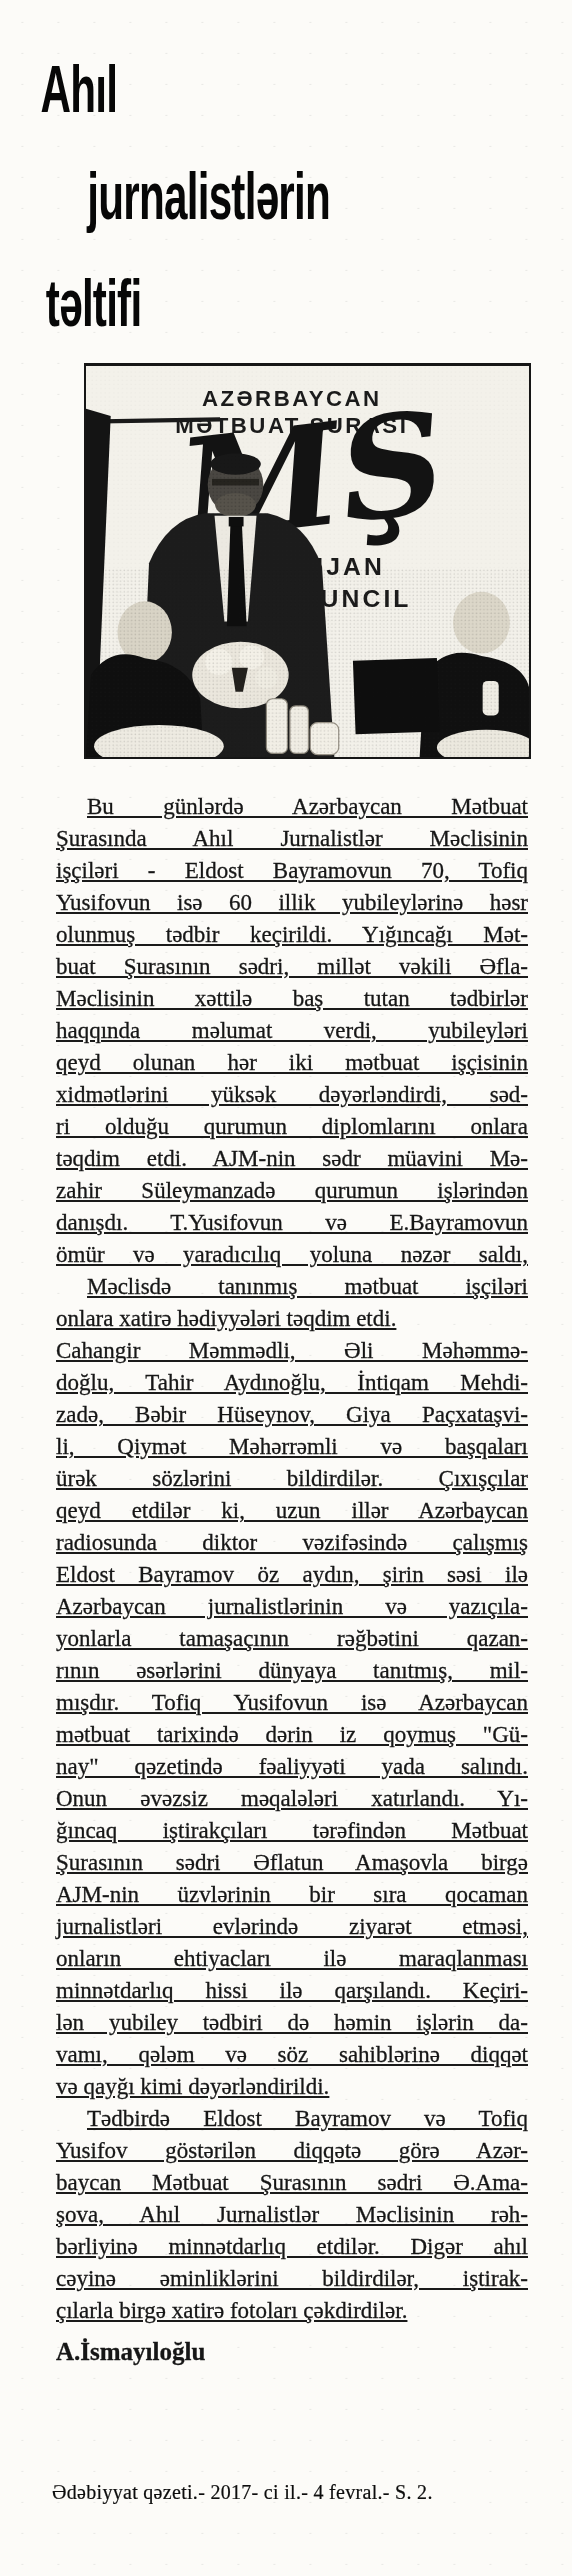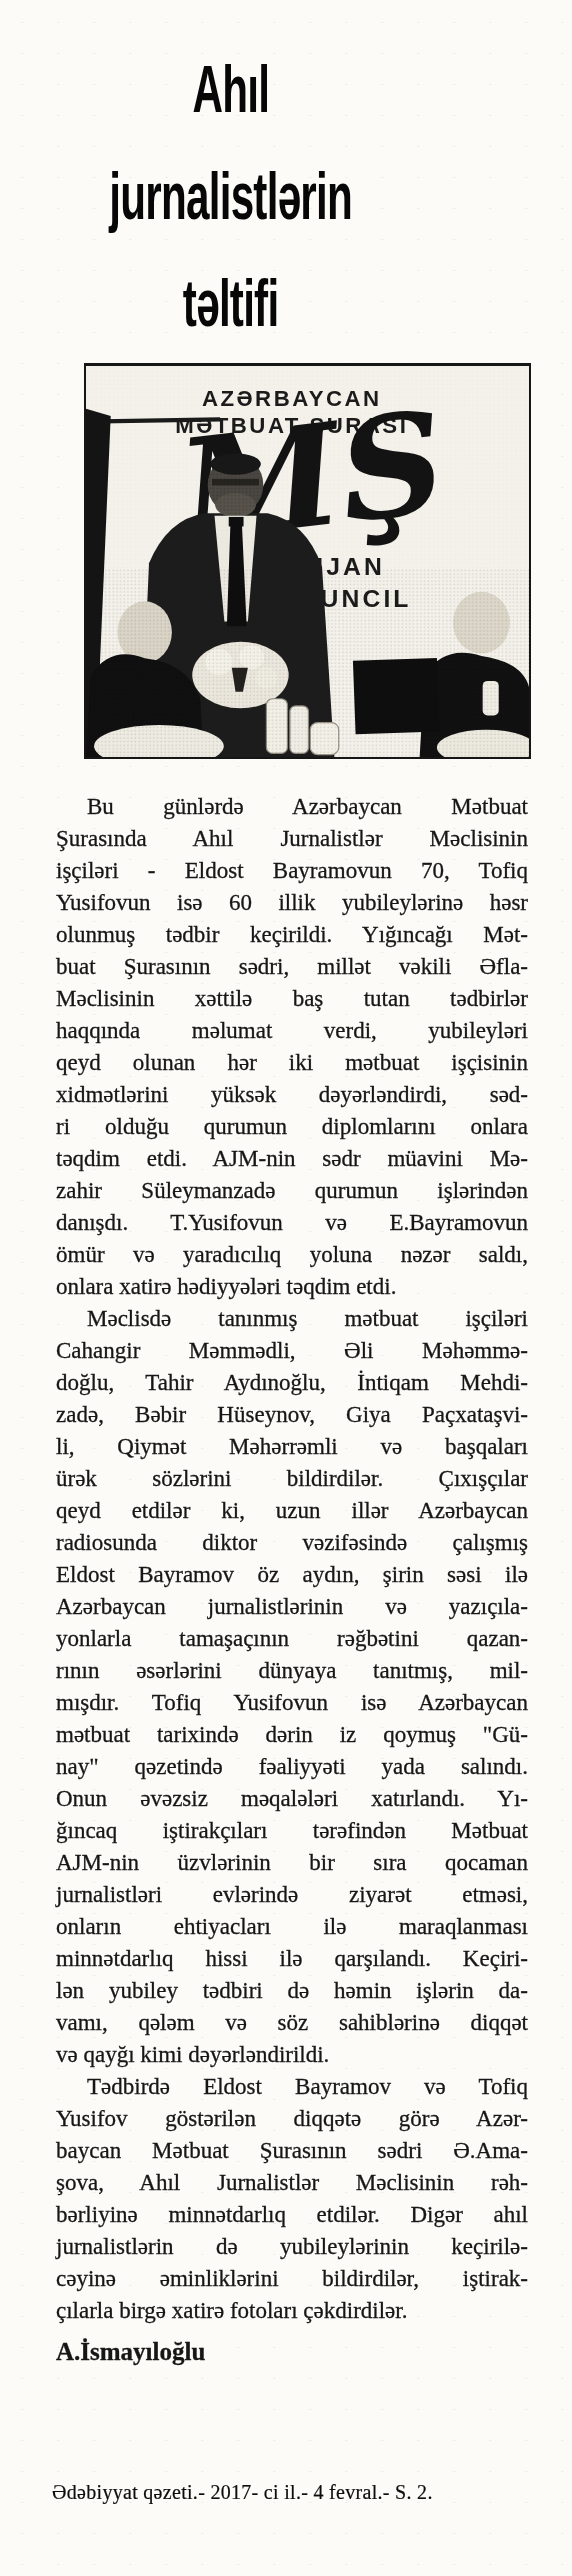--- a/index.html
+++ b/index.html
@@ -10,42 +10,42 @@
       radial-gradient(rgba(30,30,30,.09) 0.7px, transparent 0.9px),
       radial-gradient(rgba(30,30,30,.06) 0.6px, transparent 0.7px);
     background-size:36px 31px, 52px 44px;
     background-position:4.4px 6.9px, 19.3px 3.1px;
     font-family:"Liberation Serif", serif;
     color:#161616;
   }
   
   .headline{
     position:absolute;top:36px;left:19px;width:424px;
-    text-align:center;
+    text-align:left;
     font-family:"Liberation Sans", sans-serif;
     font-weight:bold;color:#070707;
     font-size:66px;line-height:107px;letter-spacing:-1.2px;
   }
   .headline .tl{display:block;}
   .headline .tl>span{display:inline-block;transform:scaleX(.64);transform-origin:50% 50%;white-space:nowrap;}
   
   .photo{
     position:absolute;left:84px;top:363px;width:447px;height:396px;
     box-sizing:border-box;border:2.5px solid #161616;border-top-width:3.7px;
     background:#f2f0ea;
   }
   .photo svg{display:block;width:100%;height:100%;}
   .ph-banner{font-family:"Liberation Sans",sans-serif;font-weight:bold;fill:#1b1b1b;}
   
   .body-col{
     position:absolute;left:56px;top:791px;width:472px;
     font-size:23px;line-height:32px;
     -webkit-text-stroke:0.3px #1a1a1a;
   }
-  .bl{text-align:justify;text-align-last:justify;white-space:normal;}
+  .bl{text-align:justify;text-align-last:justify;white-space:normal;text-decoration:underline;}
   .bl.first{text-indent:31px;}
   .bl.last{text-align-last:left;}
   .signature{
     margin-top:8.7px;padding-right:94px;text-align:left;
     font-weight:bold;font-size:25px;
   }
   
   .citation{
     position:absolute;left:39px;top:2481px;width:512px;
     font-weight:normal;font-size:20px;letter-spacing:0.3px;color:#0d0d0d;margin-left:13px;
@@ -145,53 +145,53 @@
     <div class="bl">buat Şurasının sədri, millət vəkili Əfla-</div>
     <div class="bl">Məclisinin xəttilə baş tutan tədbirlər</div>
     <div class="bl">haqqında məlumat verdi, yubileyləri</div>
     <div class="bl">qeyd olunan hər iki mətbuat işçisinin</div>
     <div class="bl">xidmətlərini yüksək dəyərləndirdi, səd-</div>
     <div class="bl">ri olduğu qurumun diplomlarını onlara</div>
     <div class="bl">təqdim etdi. AJM-nin sədr müavini Mə-</div>
     <div class="bl">zahir Süleymanzadə qurumun işlərindən</div>
     <div class="bl">danışdı. T.Yusifovun və E.Bayramovun</div>
     <div class="bl">ömür və yaradıcılıq yoluna nəzər saldı,</div>
+    <div class="bl first">Məclisdə tanınmış mətbuat işçiləri</div>
+
     <div class="bl last">onlara xatirə hədiyyələri təqdim etdi.</div>
-
-    <div class="bl first">Məclisdə tanınmış mətbuat işçiləri</div>
     <div class="bl">Cahangir Məmmədli, Əli Məhəmmə-</div>
     <div class="bl">doğlu, Tahir Aydınoğlu, İntiqam Mehdi-</div>
     <div class="bl">zadə, Bəbir Hüseynov, Giya Paçxataşvi-</div>
     <div class="bl">li, Qiymət Məhərrəmli və başqaları</div>
     <div class="bl">ürək sözlərini bildirdilər. Çıxışçılar</div>
     <div class="bl">qeyd etdilər ki, uzun illər Azərbaycan</div>
     <div class="bl">radiosunda diktor vəzifəsində çalışmış</div>
     <div class="bl">Eldost Bayramov öz aydın, şirin səsi ilə</div>
     <div class="bl">Azərbaycan jurnalistlərinin və yazıçıla-</div>
     <div class="bl">yonlarla tamaşaçının rəğbətini qazan-</div>
     <div class="bl">rının əsərlərini dünyaya tanıtmış, mil-</div>
     <div class="bl">mışdır. Tofiq Yusifovun isə Azərbaycan</div>
     <div class="bl">mətbuat tarixində dərin iz qoymuş "Gü-</div>
     <div class="bl">nay" qəzetində fəaliyyəti yada salındı.</div>
     <div class="bl">Onun əvəzsiz məqalələri xatırlandı. Yı-</div>
     <div class="bl">ğıncaq iştirakçıları tərəfindən Mətbuat</div>
+    <div class="bl">Şurasının sədri Əflatun Amaşovla birgə</div>
     <div class="bl">AJM-nin üzvlərinin bir sıra qocaman</div>
     <div class="bl">jurnalistləri evlərində ziyarət etməsi,</div>
     <div class="bl">onların ehtiyacları ilə maraqlanması</div>
     <div class="bl">minnətdarlıq hissi ilə qarşılandı. Keçiri-</div>
     <div class="bl">lən yubiley tədbiri də həmin işlərin da-</div>
     <div class="bl">vamı, qələm və söz sahiblərinə diqqət</div>
     <div class="bl last">və qayğı kimi dəyərləndirildi.</div>
 
     <div class="bl first">Tədbirdə Eldost Bayramov və Tofiq</div>
     <div class="bl">Yusifov göstərilən diqqətə görə Azər-</div>
     <div class="bl">baycan Mətbuat Şurasının sədri Ə.Ama-</div>
     <div class="bl">şova, Ahıl Jurnalistlər Məclisinin rəh-</div>
     <div class="bl">bərliyinə minnətdarlıq etdilər. Digər ahıl</div>
-    <div class="bl">jurnalistlərin də yubileylərinin keçirilə-</div>
     <div class="bl">cəyinə əminliklərini bildirdilər, iştirak-</div>
     <div class="bl last">çılarla birgə xatirə fotoları çəkdirdilər.</div>
 
     <div class="signature">A.İsmayıloğlu</div>
   </div>
 
   <div class="citation">Ədəbiyyat qəzeti.- 2017- ci il.- 4 fevral.- S. 2.</div>
 
 </div>
 

